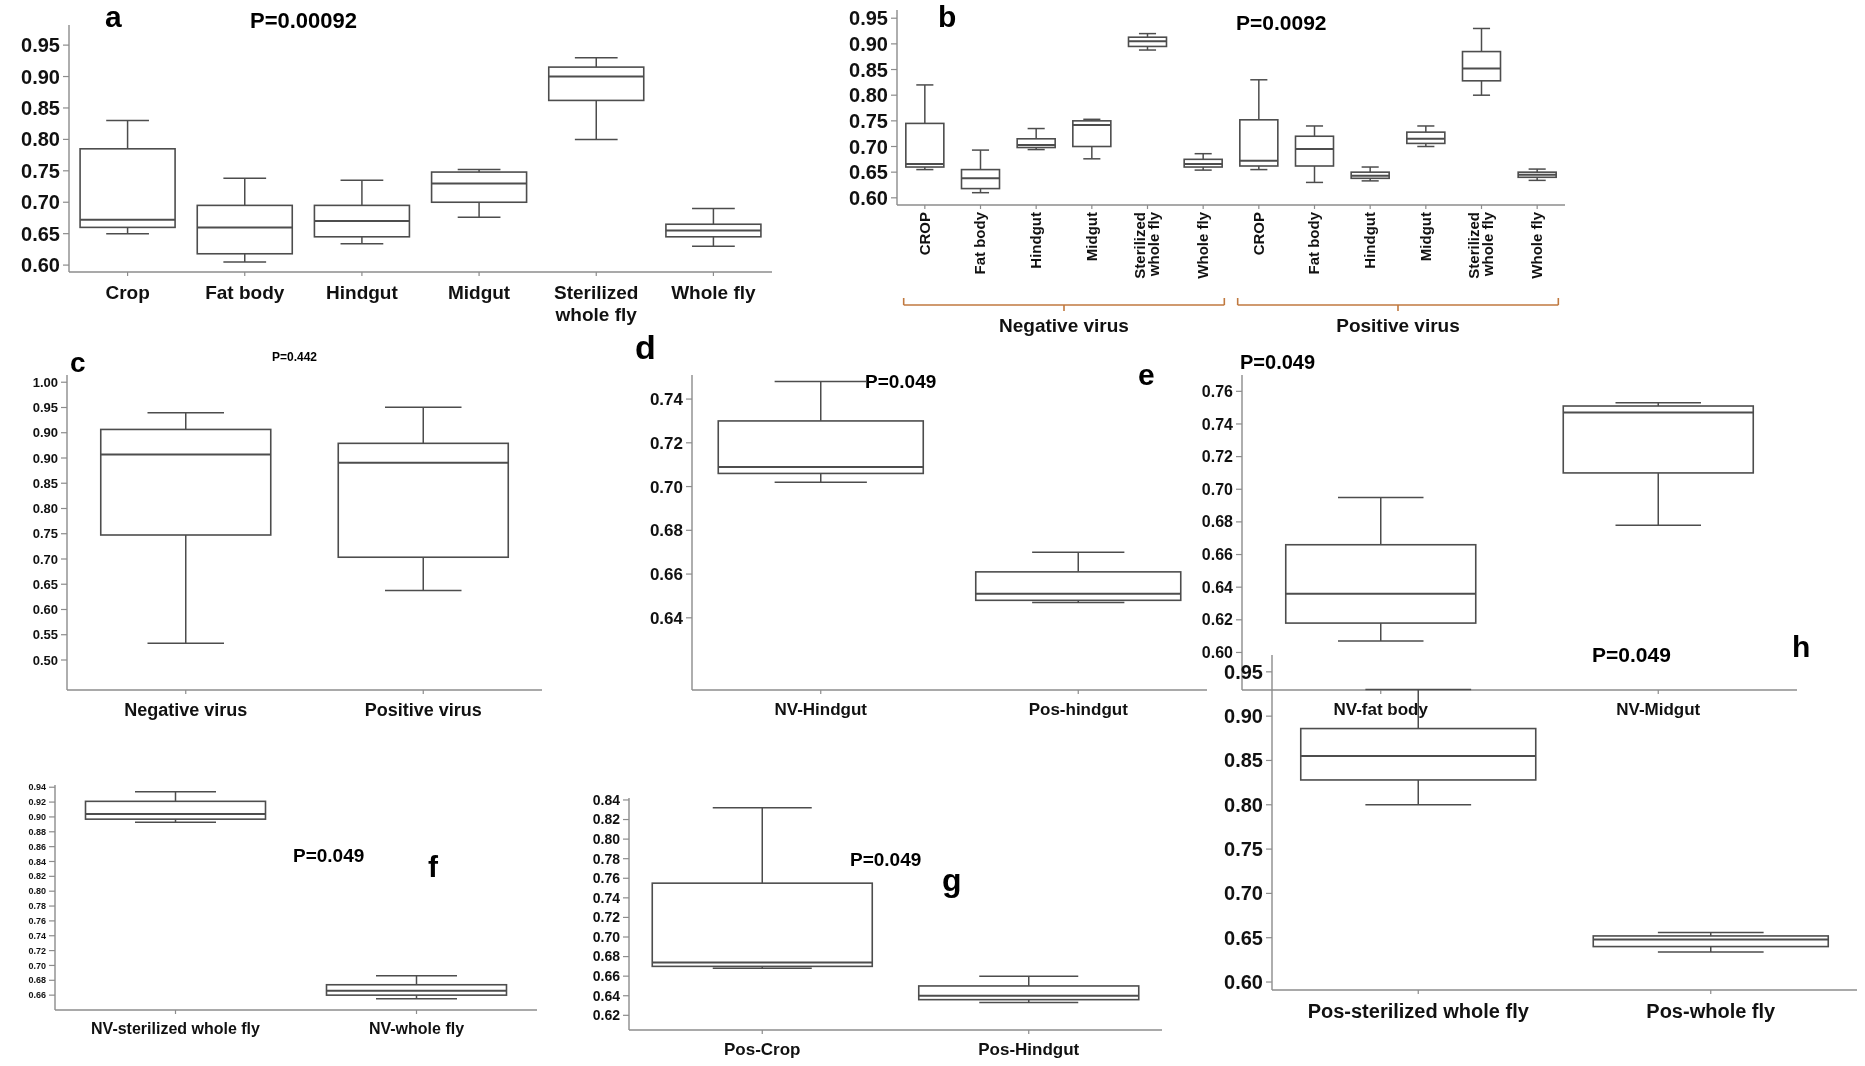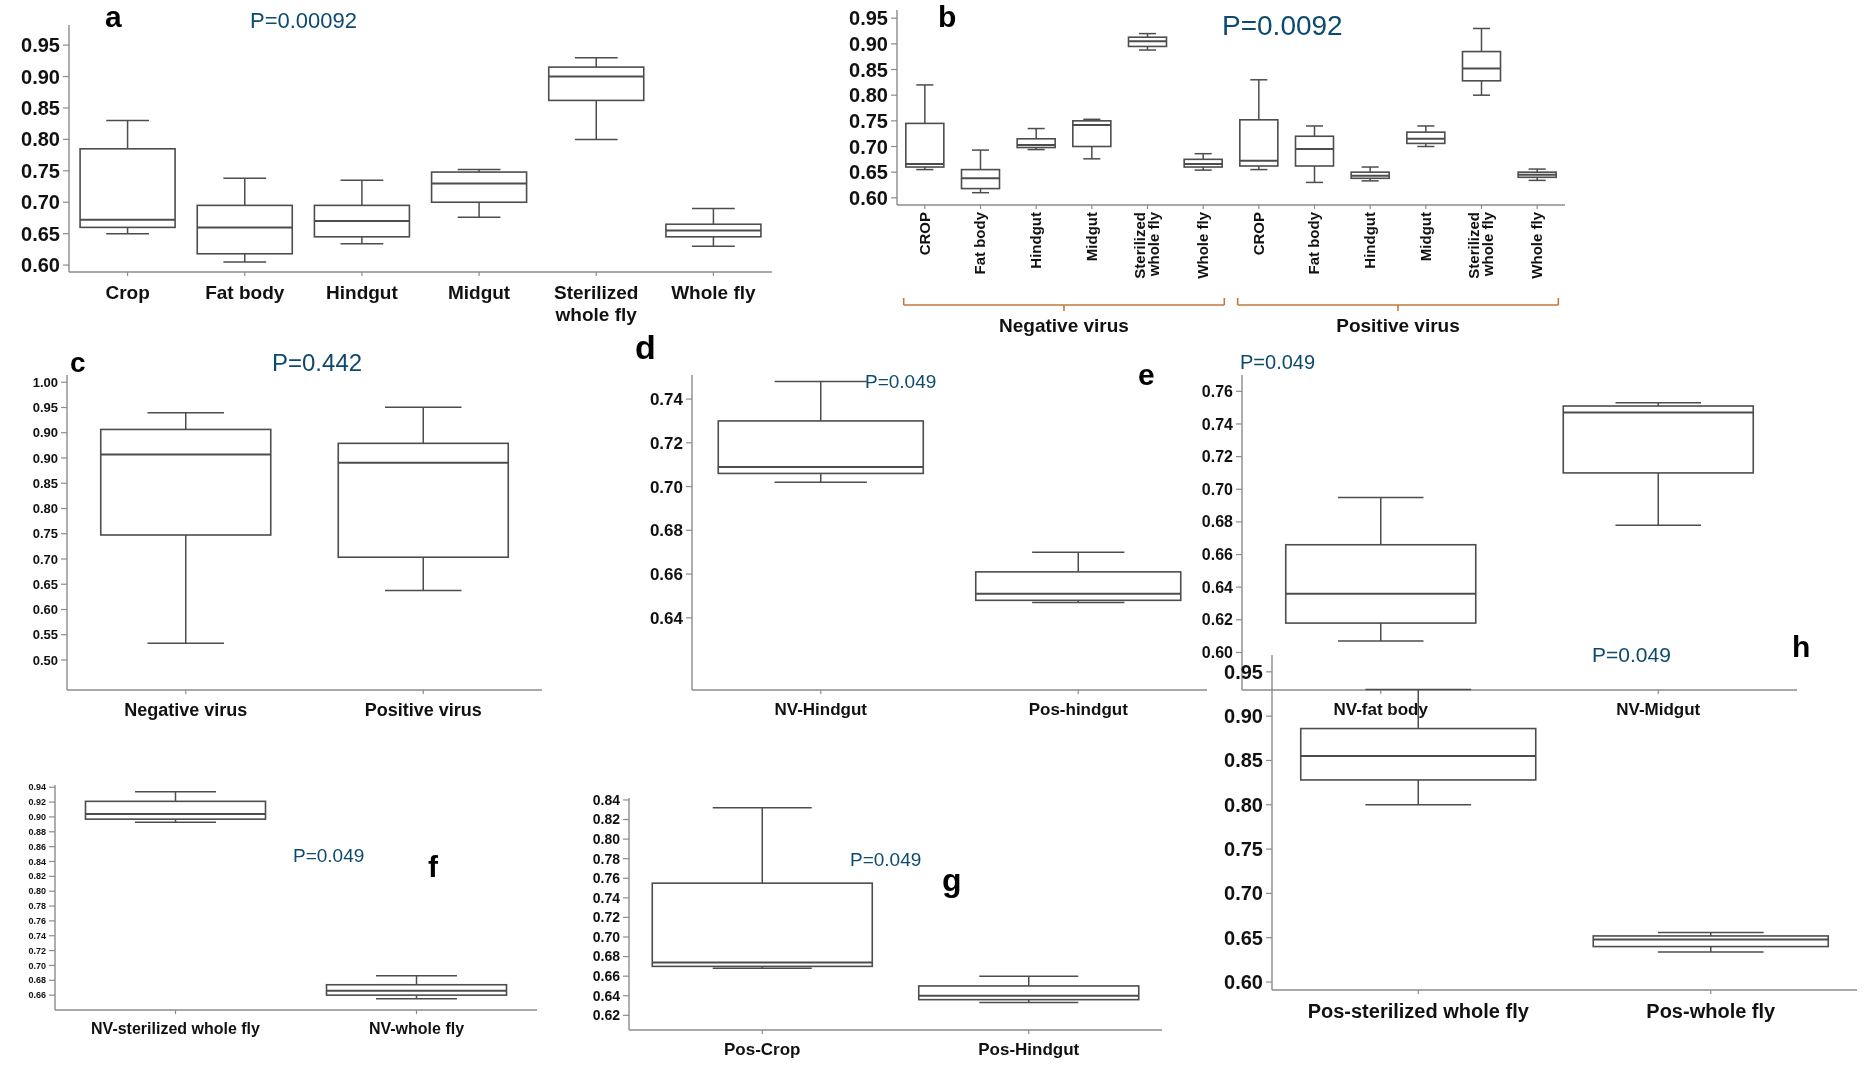--- a/index.html
+++ b/index.html
@@ -3,33 +3,33 @@
 <meta charset="utf-8">
 <style>
   *{margin:0;padding:0;box-sizing:border-box}
   html,body{background:#fff}
   body{font-family:"Liberation Sans",sans-serif;color:#111}
   #figure{position:relative;width:1865px;height:1066px;background:#ffffff;overflow:hidden}
   .panel{position:absolute}
   .chart{position:absolute;left:7px;top:0}
   .chart svg{font-family:"Liberation Sans",sans-serif;display:block}
   .letter{position:absolute;font-weight:bold;color:#000;line-height:1}
-  .pvalue{position:absolute;font-weight:normal;color:#0c4a6e;line-height:1}
+  .pvalue{position:absolute;font-weight:bold;color:#000000;line-height:1}
 
   #panel-a{left:0;top:0;width:780px;height:330px}
   #panel-a .letter{left:105px;top:2px;font-size:30px}
   #panel-a .pvalue{left:250px;top:10px;font-size:22px}
 
   #panel-b{left:830px;top:0;width:740px;height:380px}
   #panel-b .letter{left:108px;top:2px;font-size:30px}
-  #panel-b .pvalue{left:392px;top:12px;font-size:28px}
+  #panel-b .pvalue{left:406px;top:12px;font-size:21px}
 
   #panel-c{left:10px;top:345px;width:550px;height:395px}
   #panel-c .letter{left:60px;top:4px;font-size:28px}
-  #panel-c .pvalue{left:262px;top:6px;font-size:24px}
+  #panel-c .pvalue{left:262px;top:6px;font-size:12px}
 
   #panel-d{left:620px;top:330px;width:590px;height:410px}
   #panel-d .letter{left:15px;top:0;font-size:34px}
   #panel-d .pvalue{left:245px;top:42px;font-size:19px}
 
   #panel-e{left:1120px;top:350px;width:745px;height:390px}
   #panel-e .letter{left:18px;top:10px;font-size:30px}
   #panel-e .pvalue{left:120px;top:2px;font-size:20px}
 
   #panel-f{left:0;top:760px;width:545px;height:306px}

